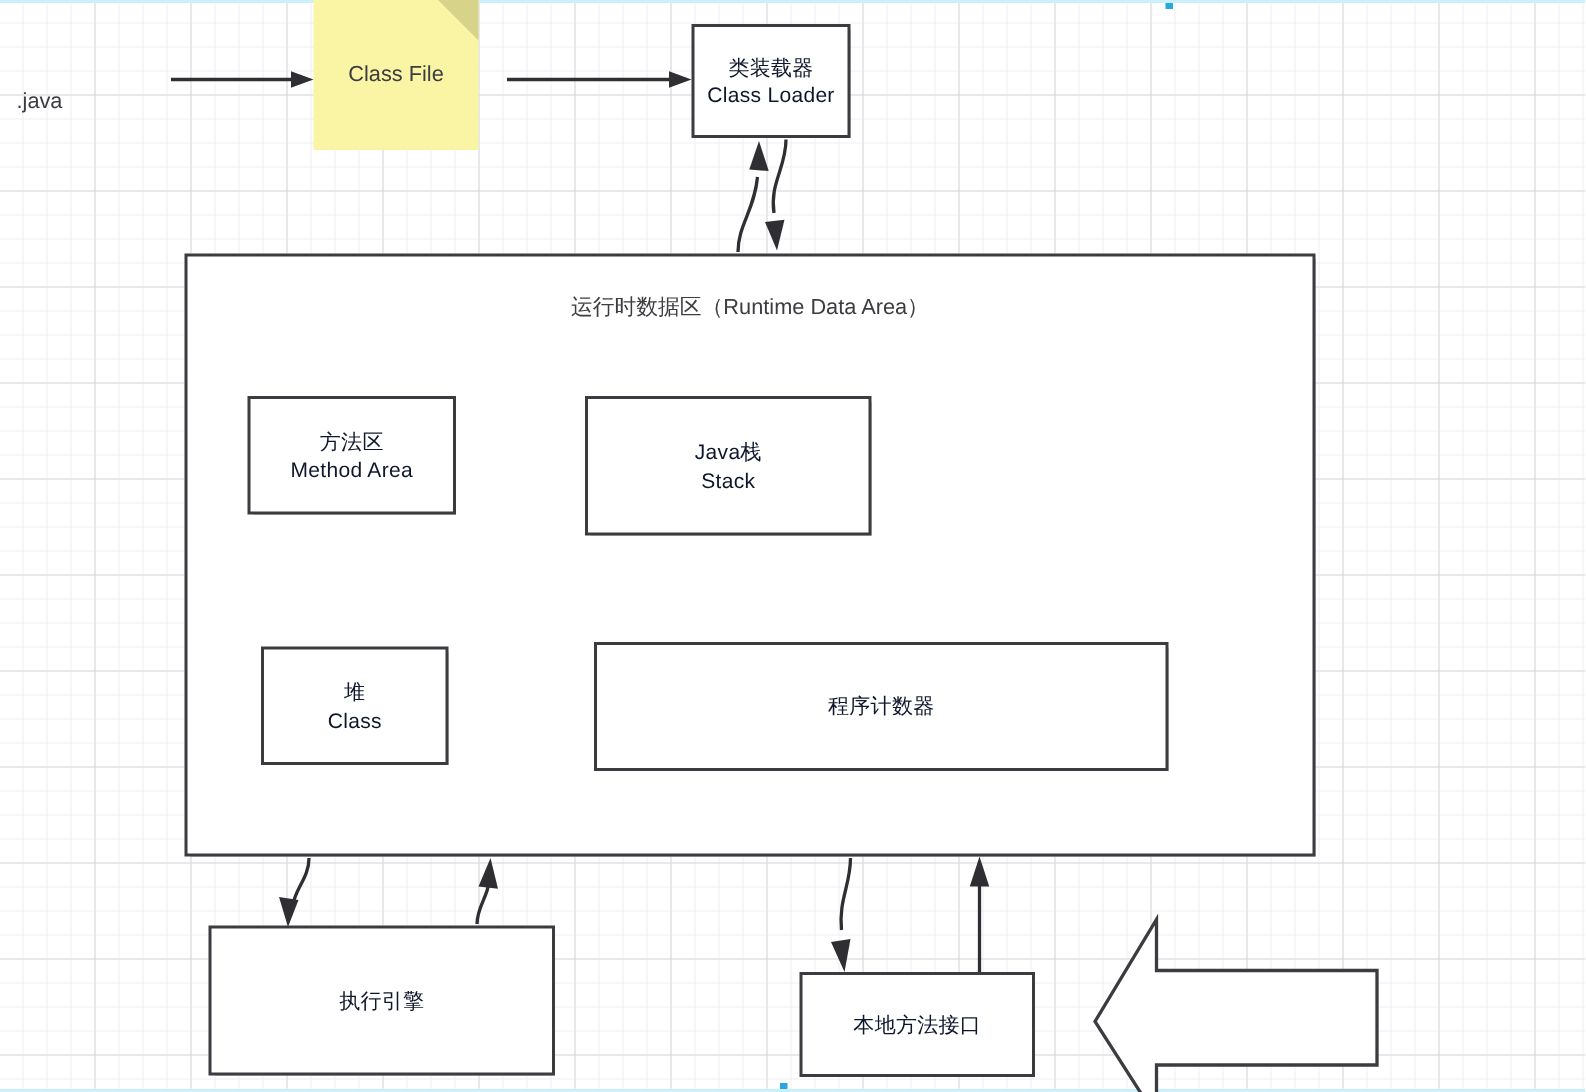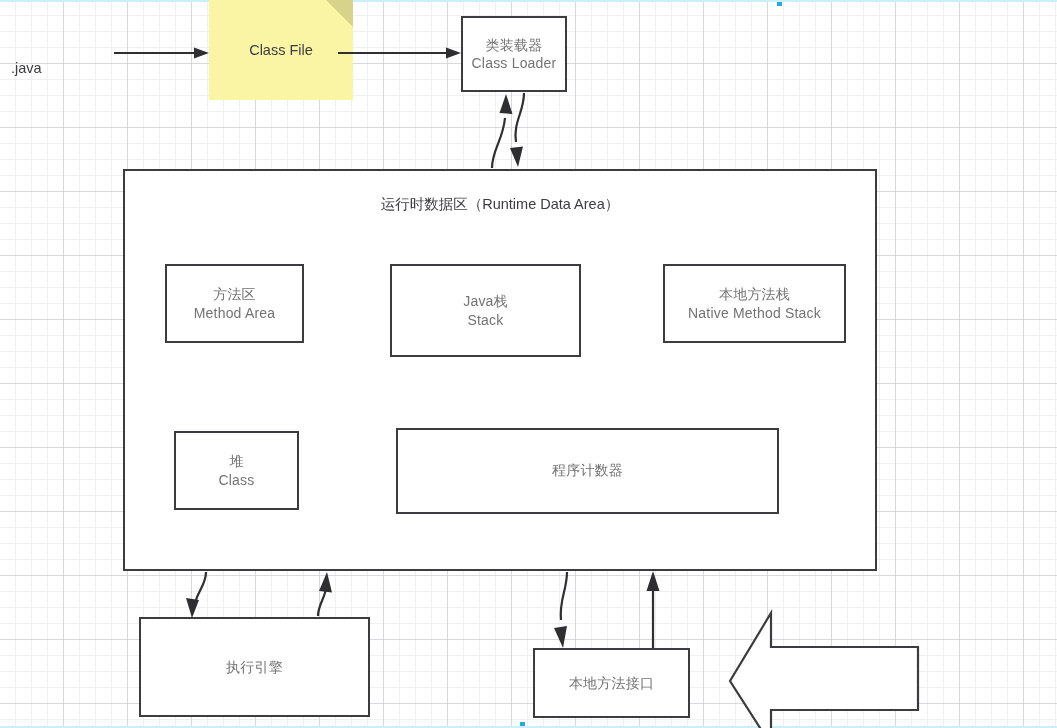--- a/index.html
+++ b/index.html
@@ -52,21 +52,21 @@
   
   .node {
     position: absolute;
     box-sizing: border-box;
     background: #ffffff;
     border: 2px solid #3b3b40;
     display: flex;
     flex-direction: column;
     align-items: center;
     justify-content: center;
-    color: #737373;
+    color: #0f172a;
     text-align: center;
     line-height: 1.32;
     font-size: 14px;
     letter-spacing: .2px;
   }
   .node .cn { display: block; }
   .node .en { display: block; }
 
   
   .node::after {
@@ -162,21 +162,21 @@
 
 <div id="canvas">
 
   <div class="edge-line edge-top"></div>
   <div class="edge-line edge-bottom"></div>
   <div class="edge-tick" style="left:777px; top:2px;"></div>
   <div class="edge-tick" style="left:520px; top:722px;"></div>
 
   <div class="plain-label" style="left:11px; top:29px;margin-top:31px;">.java</div>
 
-  <div class="note" style="left:209px; top:0px; width:144px; height:100px;">
+  <div class="note" style="left:209px; top:0px; width:110px; height:100px;">
     <span>Class File</span>
     <span class="note-fold"></span>
   </div>
 
   <div class="node" style="left:461px; top:16px; width:106px; height:76px;">
     <span class="cn">类装载器</span>
     <span class="en">Class Loader</span>
   </div>
 
   <div class="container-box" style="left:123px; top:169px; width:754px; height:402px;">
@@ -186,24 +186,20 @@
   <div class="node" style="left:165px; top:264px; width:139px; height:79px;">
     <span class="cn">方法区</span>
     <span class="en">Method Area</span>
   </div>
 
   <div class="node" style="left:390px; top:264px; width:191px; height:93px;">
     <span class="cn">Java栈</span>
     <span class="en">Stack</span>
   </div>
 
-  <div class="node" style="left:663px; top:264px; width:183px; height:79px;">
-    <span class="cn">本地方法栈</span>
-    <span class="en">Native Method Stack</span>
-  </div>
 
   <div class="node" style="left:174px; top:431px; width:125px; height:79px;">
     <span class="cn">堆</span>
     <span class="en">Class</span>
   </div>
 
   <div class="node" style="left:396px; top:428px; width:383px; height:86px; justify-content:flex-start; padding-top:31px;">
     <span class="cn">程序计数器</span>
   </div>
 

